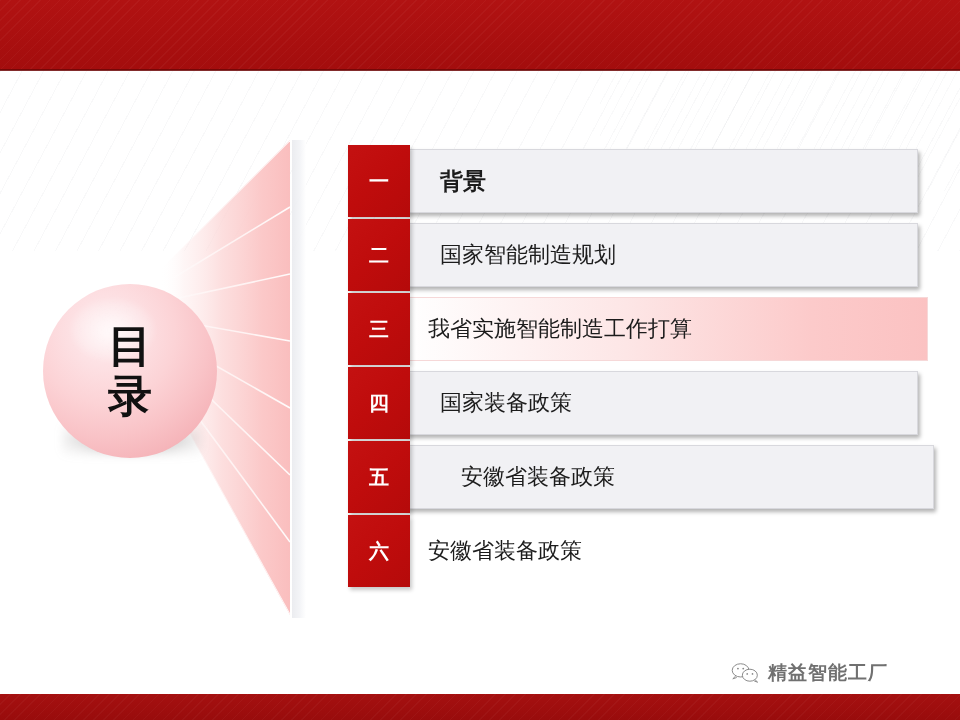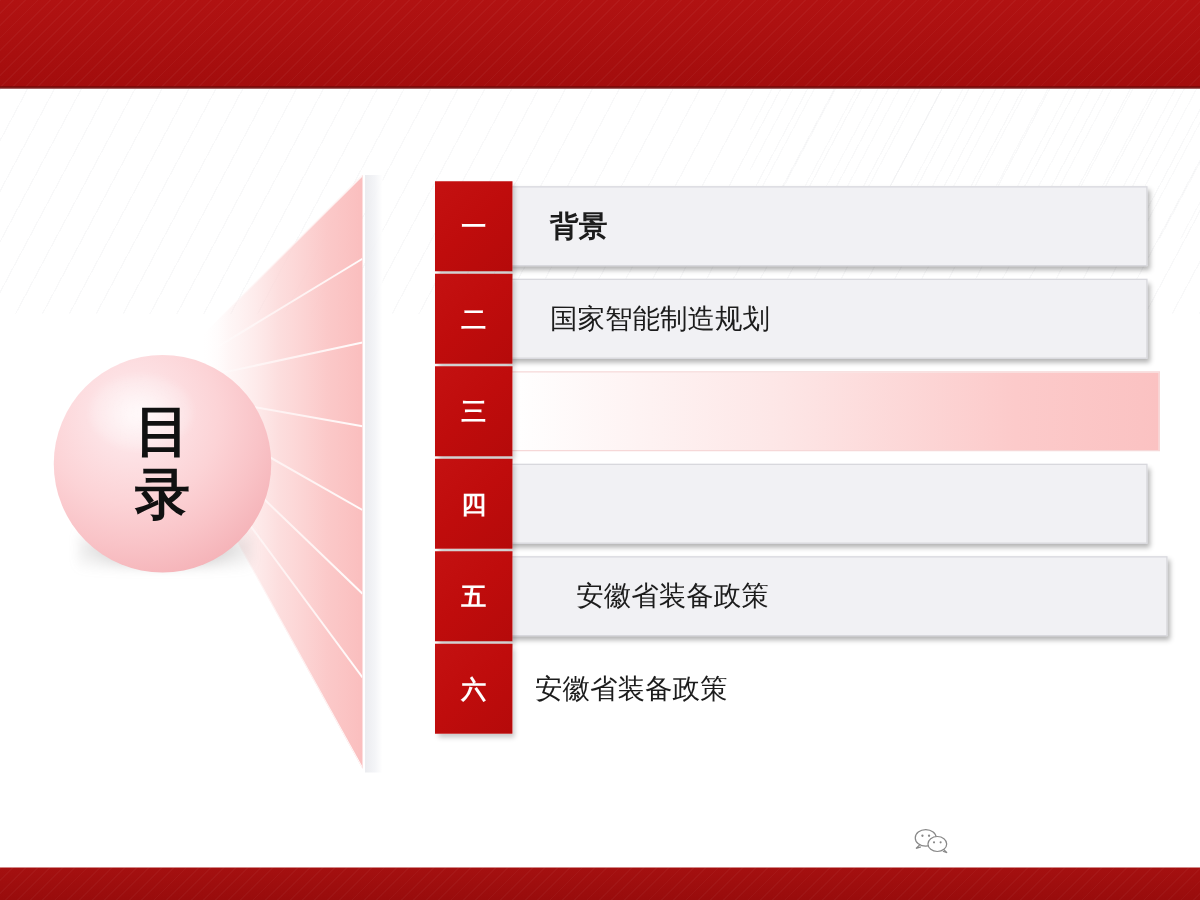--- a/index.html
+++ b/index.html
@@ -257,24 +257,26 @@
         <div class="row-label bold" style="left: 92px;">背景</div>
       </div>
       <div class="toc-row" style="top: 74px;">
         <div class="bar" style="width: 512px;"></div>
         <div class="num-box">二</div>
         <div class="row-label" style="left: 92px;">国家智能制造规划</div>
       </div>
       <div class="toc-row" style="top: 148px;">
         <div class="bar highlight" style="width: 522px;"></div>
         <div class="num-box">三</div>
+        <div class="row-label" style="left: 80px;">我省实施智能制造工作打算</div>
       </div>
       <div class="toc-row" style="top: 222px;">
         <div class="bar" style="width: 512px;"></div>
         <div class="num-box">四</div>
+        <div class="row-label" style="left: 92px;">国家装备政策</div>
       </div>
       <div class="toc-row" style="top: 296px;">
         <div class="bar" style="width: 528px;"></div>
         <div class="num-box">五</div>
         <div class="row-label" style="left: 113px;">安徽省装备政策</div>
       </div>
       <div class="toc-row" style="top: 370px;">
         <div class="num-box">六</div>
         <div class="row-label" style="left: 80px;">安徽省装备政策</div>
       </div>
@@ -288,17 +290,18 @@
         <ellipse cx="22.5" cy="15.5" rx="8.5" ry="6.8" fill="#ffffff"></ellipse>
         <path d="M28.4 20.6 L31.3 23.4 L27.5 22.1"></path>
       </g>
       <g fill="#5a5a5a">
         <circle cx="9" cy="8" r="1.05"></circle>
         <circle cx="15" cy="8" r="1.05"></circle>
         <circle cx="19.5" cy="14" r="0.95"></circle>
         <circle cx="25.5" cy="14" r="0.95"></circle>
       </g>
     </svg>
+    <span class="brand-text">精益智能工厂</span>
   </div>
 
   <div class="band-bottom"></div>
 
 </div>
 
 </body></html>

